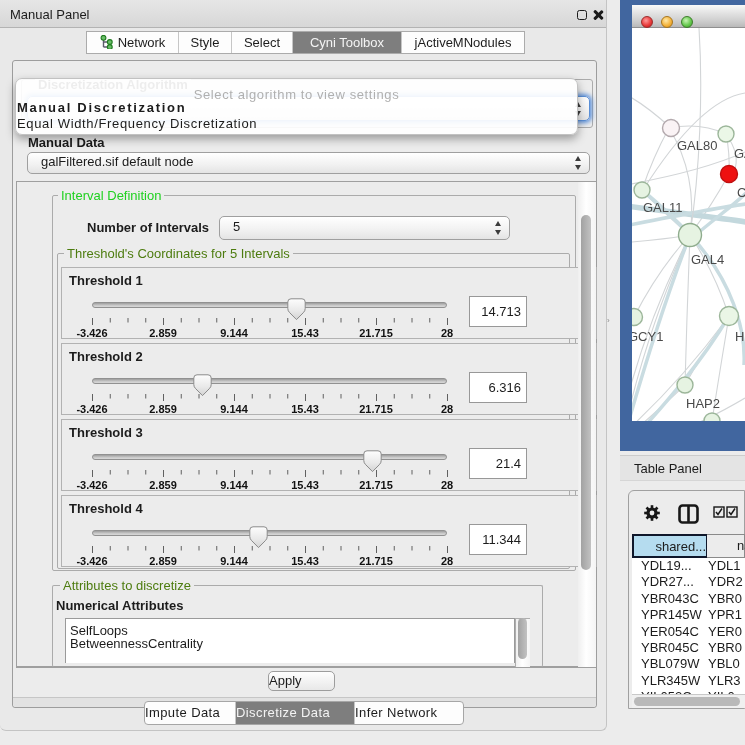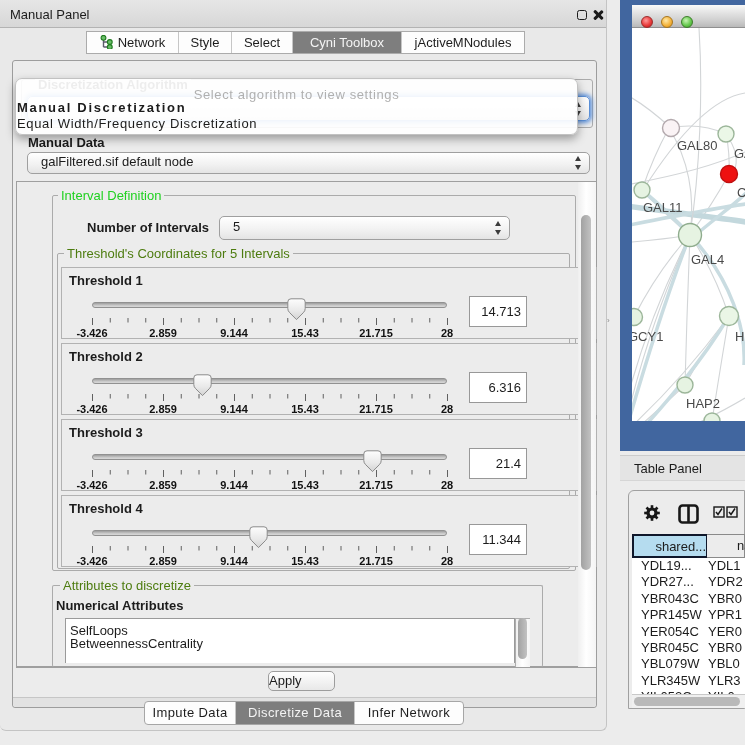--- a/index.html
+++ b/index.html
@@ -59,21 +59,21 @@
   border:1px solid #9a9a9a; border-bottom:none; padding:4.5px 0 0 4px; line-height:13.5px; }
 
 .sbtrackv { position:absolute; background:linear-gradient(90deg,#efefef,#ffffff 45%,#f4f4f4); }
 .sbthumbv { position:absolute; background:linear-gradient(90deg,#a2a2a2,#c2c2c2); border-radius:5px; }
 
 .btn { position:absolute; background:linear-gradient(#fefefe,#e8e8e8); border:1px solid #9d9d9d;
   border-radius:5px; }
 
 #bottabs { left:144px; top:701px; height:24px; display:flex; background:#fdfdfd;
   border:1px solid #a6a6a6; border-radius:4px; overflow:hidden; }
-#bottabs .tab { line-height:22px; text-align:center; letter-spacing:0.4px; }
+#bottabs .tab { line-height:22px; letter-spacing:0.4px; }
 #bottabs .tab + .tab { border-left:1px solid #c6c6c6; }
 #bottabs .sel { background:#7e7e7e; color:#f4f4f4; }
 
 #popup { left:15px; top:78px; width:563px; height:57px; background:rgba(255,255,255,0.92);
   border:1px solid #c2c2c2; border-radius:7px; box-shadow:0 4px 10px rgba(0,0,0,0.35); z-index:30; }
 
 #netframe { left:620px; top:0; width:125px; height:451px; background:#41669f; }
 #netwin { left:632px; top:5px; width:113px; height:416px; background:#ffffff; }
 #nettitle { left:0; top:0; width:113px; height:23px;
   background:linear-gradient(#f8f8f8,#cfcfcf 70%,#b9b9b9); border-bottom:1px solid #8f8f8f; }

